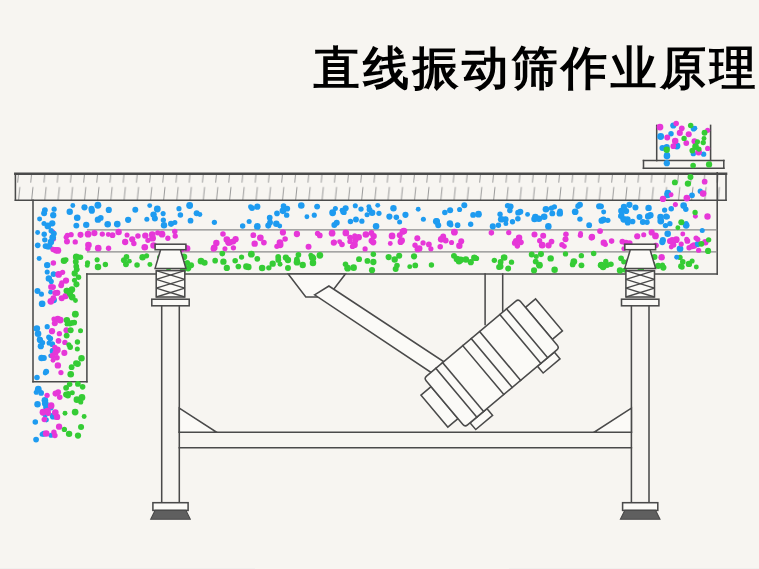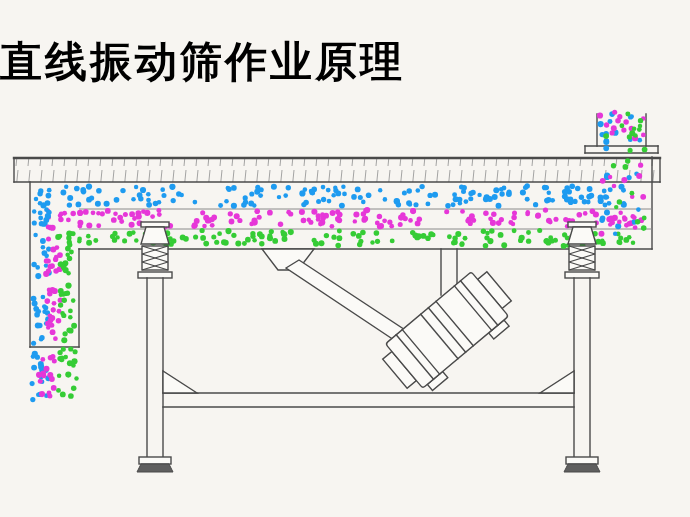--- a/index.html
+++ b/index.html
@@ -8,21 +8,21 @@
     width:690px;height:517px;
     background:var(--background,#f7f5f1);
     overflow:hidden;
     font-family:"Liberation Sans", sans-serif;
     margin:0 auto;
   }
   .title{
     position:absolute;
     top:34px;left:0;width:100%;
     margin:0;
-    text-align:left;
+    text-align:right;
     font-size:42px;
     font-weight:bold;
     letter-spacing:3px;
     color:var(--title_text,#000);
   }
   svg.diagram{position:absolute;left:0;top:0;}
   .ln{stroke:var(--line,#4a4a4a);fill:none;stroke-width:1.4;stroke-linecap:square;}
   .thick{stroke-width:2.4;}
   .thin{stroke-width:1;stroke:var(--line_light,#7d7d7d);}
   .part{stroke:var(--line,#4a4a4a);fill:#fbfaf7;stroke-width:1.4;stroke-linejoin:miter;}

